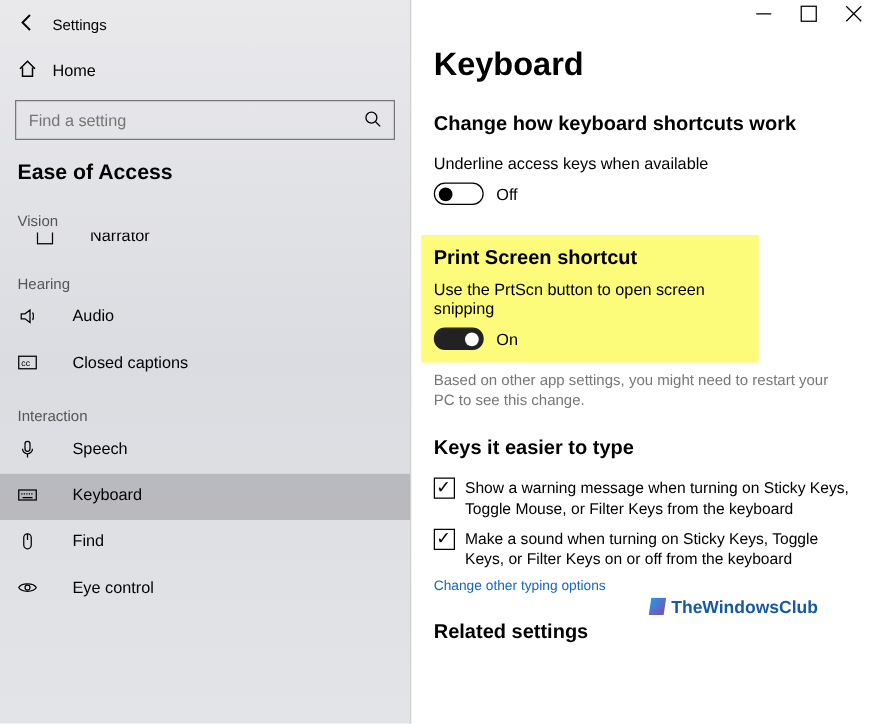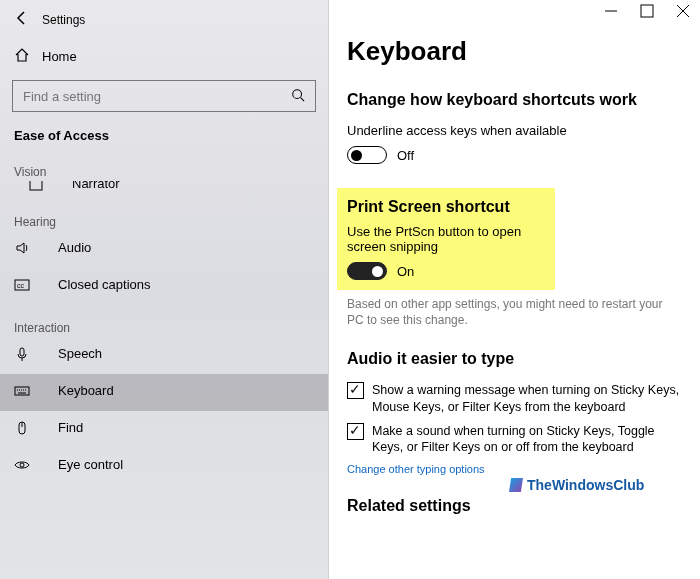--- a/index.html
+++ b/index.html
@@ -7,46 +7,46 @@
   .sidebar{width:329px;height:100%;background:linear-gradient(to bottom,#e9e9ec,#dbdce1 50%,#e3e4e7);padding:8px 0 0 0;border-right:1px solid #d0d0d0;overflow:hidden}
   .main{flex:1;height:100%;padding:8px 18px 0 18px;overflow:hidden;position:relative}
   .titlebar{position:absolute;top:4px;right:10px;display:flex;gap:22px}
   .tbtn{width:14px;height:14px;color:#000}
   .side-top{display:flex;align-items:center;gap:12px;padding:2px 14px 10px}
   .side-top svg{width:16px;height:16px}
   .home-row{display:flex;align-items:center;gap:12px;padding:8px 14px;cursor:pointer}
   .home-row svg{width:16px;height:16px}
   .search-wrap{margin:6px 12px 12px;border:1px solid #777;height:32px;display:flex;align-items:center;justify-content:space-between;padding:0 10px;background:transparent}
   .search-wrap input{background:transparent;border:none;outline:none;font-size:13px;color:#555;width:200px}
-  .current-cat{padding:4px 14px 6px;font-weight:600;font-size:13px}
+  .current-cat{padding:4px 14px 6px;font-weight:600;font-size:17px}
   .group-label{padding:16px 14px 2px;color:#555;font-size:12px}
   .nav-item{display:flex;gap:28px;padding:9px 14px;cursor:pointer}
   .nav-item.selected{background:rgba(160,160,165,.6)}
   .nav-item svg{width:16px;height:16px;flex:0 0 16px}
   .nav-label{font-size:13px}
   .truncated{height:18px;overflow:hidden;padding-left:14px}
   h1{font-size:26px;font-weight:600;margin:28px 0 24px}
   h2{font-size:16px;font-weight:600;margin:0 0 14px}
   .sub{font-size:13px;margin-bottom:8px}
   .toggle-row{display:flex;align-items:center;gap:10px;margin-bottom:24px}
   .toggle{width:40px;height:18px;border:1px solid #000;border-radius:9px;position:relative;background:#fff;cursor:pointer}
   .toggle .knob{width:11px;height:11px;background:#000;border-radius:50%;position:absolute;top:2.5px;left:3px}
   .toggle.on{background:#222;border-color:#222}
   .toggle.on .knob{background:#fff;left:24px}
   .state{font-size:13px}
-  .hl{background:#fcfc7a;margin-left:-10px;padding:10px 28px 10px 10px;width:218px}
+  .hl{background:#fcfc7a;margin-left:-10px;padding:10px 28px 10px 10px;width:270px}
   .hl h2{margin-bottom:8px}
   .hint{color:#777;font-size:12px;margin-top:6px;line-height:1.35}
   .cb-row{display:flex;align-items:flex-start;gap:8px;margin-bottom:8px}
   .cb{width:17px;height:17px;border:1px solid #000;flex:0 0 17px;position:relative;cursor:pointer}
   .cb.checked:after{content:"✓";position:absolute;top:-2px;left:1px;font-size:14px}
   .cb-label{font-size:12.5px;line-height:1.3}
   .link{color:#1067c4;font-size:11px;cursor:pointer;margin-top:2px}
   .section{margin-bottom:22px}
-  .watermark{position:absolute;bottom:86px;left:180px;font-size:14px;font-weight:600;color:#165aa4;display:flex;align-items:center;gap:4px}
+  .watermark{position:absolute;bottom:86px;left:190px;font-size:14px;font-weight:600;color:#165aa4;display:flex;align-items:center;gap:4px}
   .wm-icon{width:14px;height:14px;background:linear-gradient(135deg,#17a2e8,#8e44ad);clip-path:polygon(15% 0,100% 0,85% 100%,0 100%)}
 </style>
 </head>
 <body>
 
 <div class="sidebar">
   <div class="side-top">
     <span><svg viewBox="0 0 16 16">
           <path d="M10 2 L4 8 L10 14" stroke="#000" stroke-width="1.5" fill="none"></path>
         </svg></span>
@@ -157,24 +157,24 @@
         <div class="toggle on">
             <div class="knob"></div>
           </div>
         <span class="state">On</span>
       </div>
     </div>
     <div class="hint">Based on other app settings, you might need to restart your PC to see this change.</div>
   </div>
 
   <div class="section">
-    <h2>Audio it easier to type</h2>
+    <h2>Keys it easier to type</h2>
     <div class="cb-row">
       <div class="cb checked"></div>
-      <div class="cb-label">Show a warning message when turning on Sticky Keys, Mouse Keys, or Filter Keys from the keyboard</div>
+      <div class="cb-label">Show a warning message when turning on Sticky Keys, Toggle Mouse, or Filter Keys from the keyboard</div>
     </div>
     <div class="cb-row">
       <div class="cb checked"></div>
       <div class="cb-label">Make a sound when turning on Sticky Keys, Toggle Keys, or Filter Keys on or off from the keyboard</div>
     </div>
     <div class="link">Change other typing options</div>
   </div>
 
   <div class="section">
     <h2>Related settings</h2>

